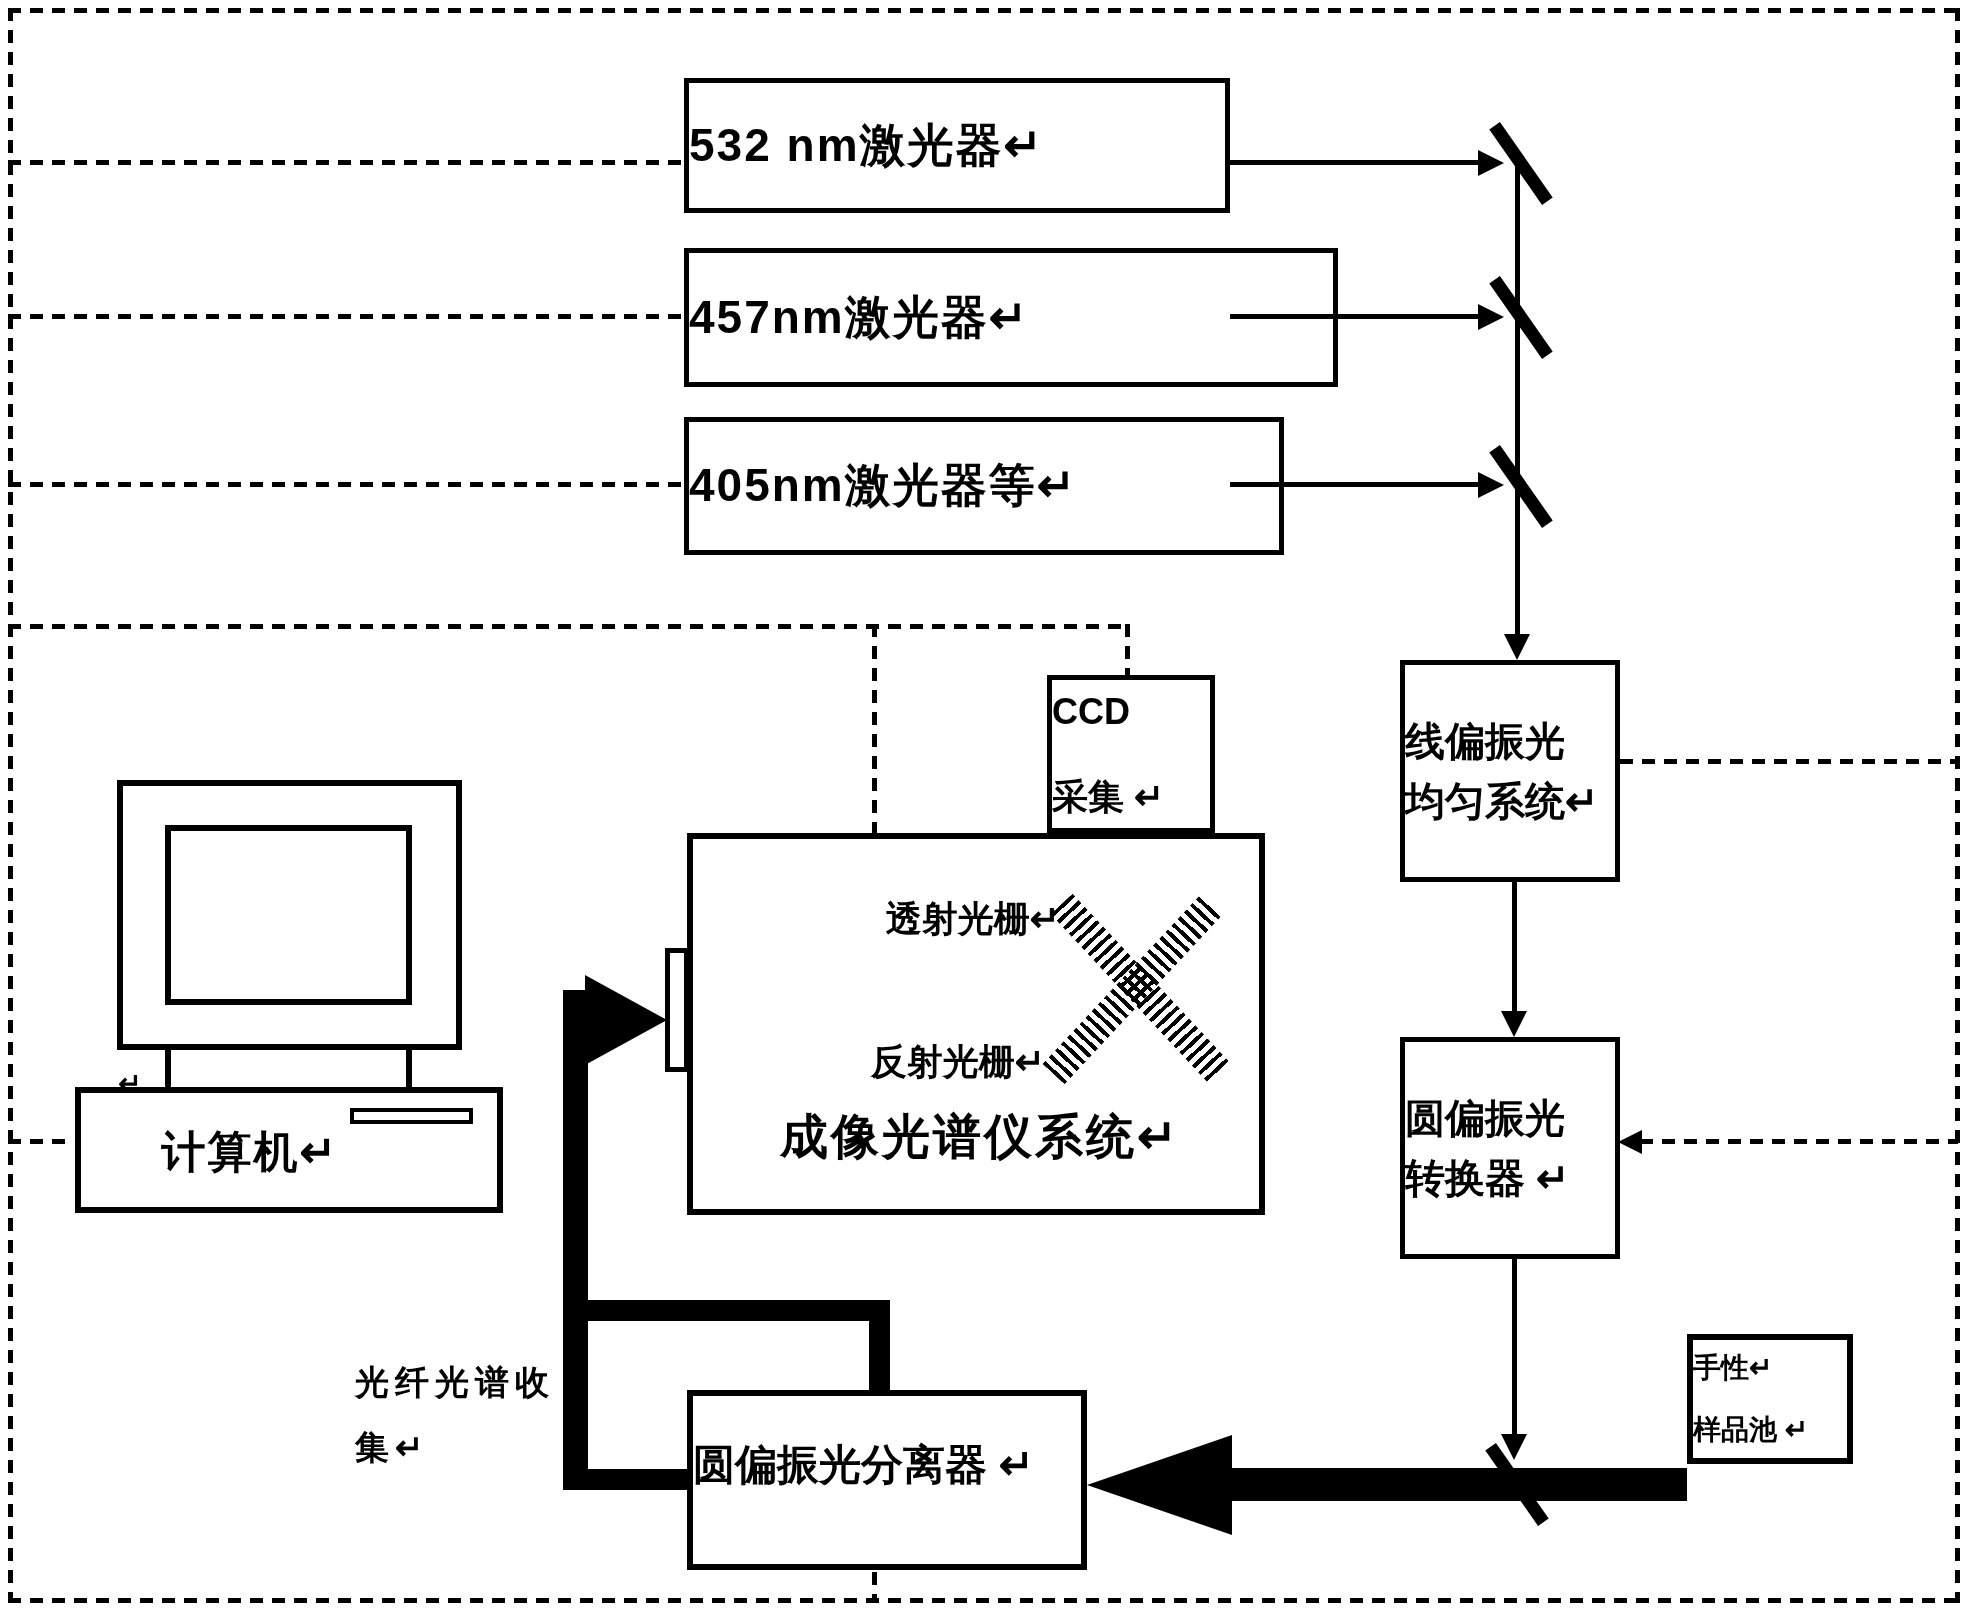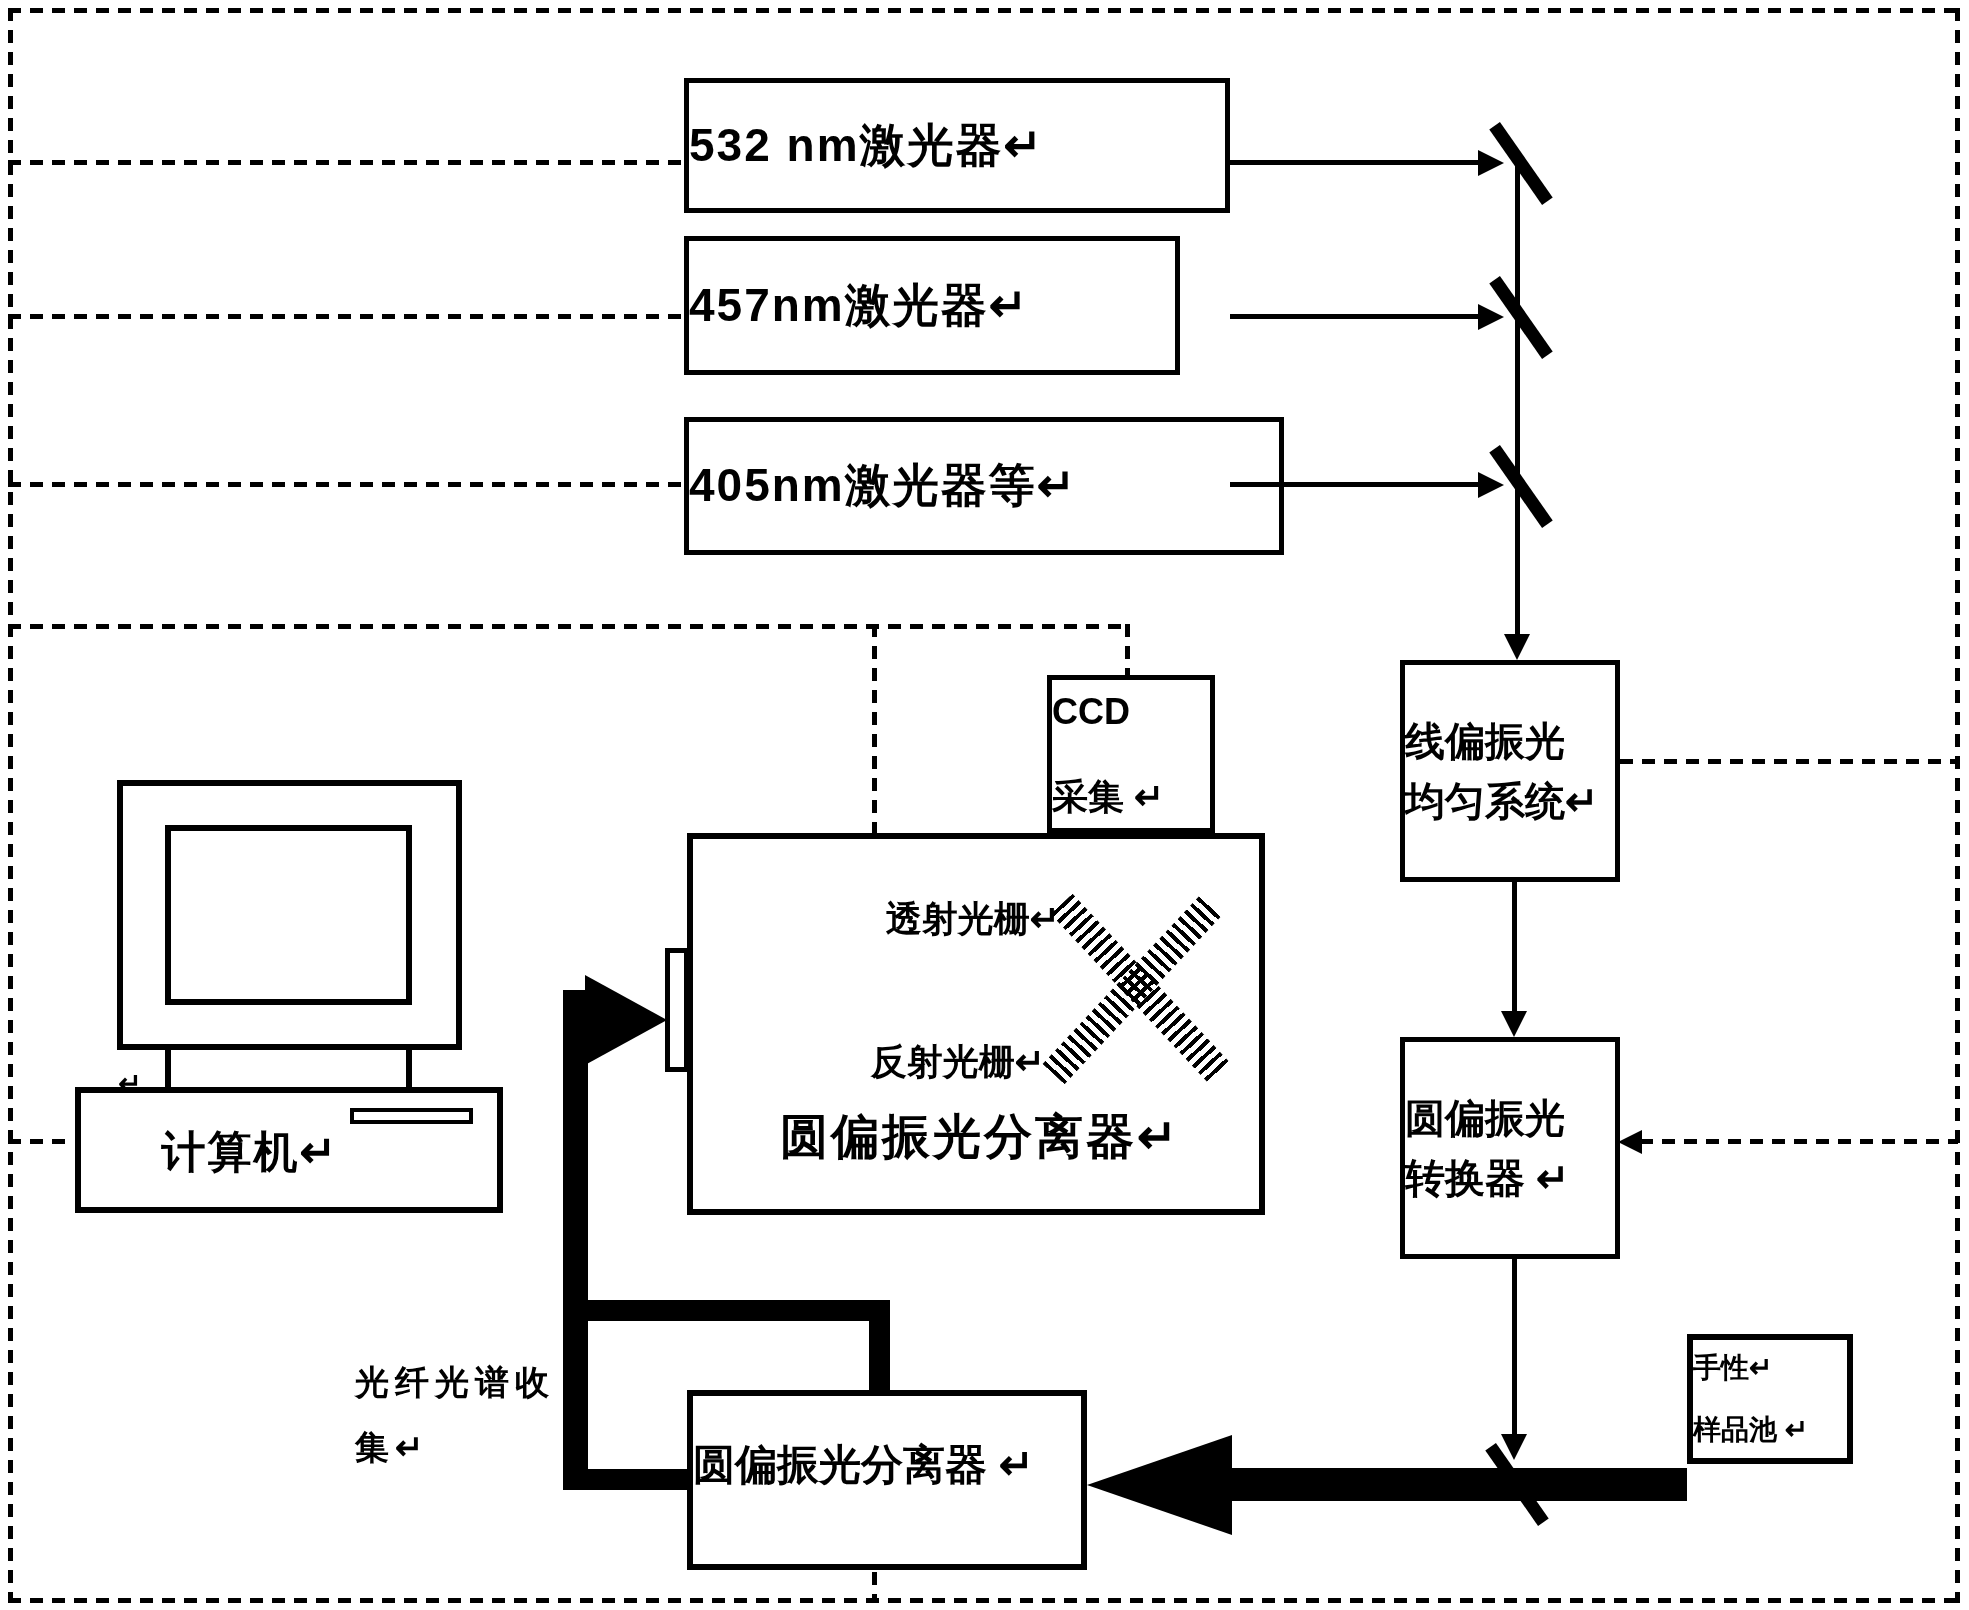--- a/index.html
+++ b/index.html
@@ -39,21 +39,21 @@
 
   <div class="dash-h" style="left:1620px;top:759px;width:338px;"></div>
   <div class="dash-h" style="left:1640px;top:1139px;width:318px;"></div>
   <div class="tri" style="left:1618px;top:1130px;border-top:12px solid transparent;border-bottom:12px solid transparent;border-right:24px solid #000;"></div>
   <div class="dash-h" style="left:8px;top:1139px;width:64px;"></div>
   <div class="dash-v" style="left:872px;top:1572px;height:28px;"></div>
 
   <div class="box" style="left:684px;top:78px;width:546px;height:135px;font-size:46px;letter-spacing:2px;">
     <span>532 nm激光器↵</span>
   </div>
-  <div class="box" style="left:684px;top:236px;width:496px;height:139px;font-size:46px;letter-spacing:2px;">
+  <div class="box" style="left:684px;top:248px;width:654px;height:139px;font-size:46px;letter-spacing:2px;">
     <span>457nm激光器↵</span>
   </div>
   <div class="box" style="left:684px;top:417px;width:600px;height:138px;font-size:46px;letter-spacing:2px;">
     <span>405nm激光器等↵</span>
   </div>
 
   <div class="line-h" style="left:1230px;top:160px;width:248px;"></div>
   <div class="tri" style="left:1478px;top:150px;border-top:13px solid transparent;border-bottom:13px solid transparent;border-left:26px solid #000;"></div>
   <div class="line-h" style="left:1230px;top:314px;width:248px;"></div>
   <div class="tri" style="left:1478px;top:304px;border-top:13px solid transparent;border-bottom:13px solid transparent;border-left:26px solid #000;"></div>
@@ -110,21 +110,21 @@
   <div class="grating" style="left:1025px;top:973px;transform:rotate(47deg);"></div>
   <div class="grating" style="left:1017px;top:975px;transform:rotate(-47deg);"></div>
 
   <div class="lbl" style="left:880px;top:897px;width:180px;height:44px;font-size:36px;justify-content:flex-end;">
     <span>透射光栅↵</span>
   </div>
   <div class="lbl" style="left:865px;top:1040px;width:180px;height:44px;font-size:36px;justify-content:flex-end;">
     <span>反射光栅↵</span>
   </div>
   <div class="lbl" style="left:750px;top:1110px;width:460px;height:54px;font-size:48px;letter-spacing:3px;">
-    <span>圆偏振光分离器↵</span>
+    <span>成像光谱仪系统↵</span>
   </div>
 
   <div class="box" style="left:117px;top:780px;width:345px;height:270px;border-width:6px;"></div>
   <div class="box" style="left:165px;top:825px;width:247px;height:180px;border-width:6px;"></div>
   <div class="thick" style="left:165px;top:1050px;width:6px;height:37px;"></div>
   <div class="thick" style="left:406px;top:1050px;width:6px;height:37px;"></div>
   <div class="box" style="left:75px;top:1087px;width:428px;height:126px;border-width:6px;"></div>
   <div class="box" style="left:350px;top:1108px;width:123px;height:16px;border-width:4px;"></div>
   <div class="lbl" style="left:130px;top:1128px;width:240px;height:48px;font-size:44px;letter-spacing:2px;">
     <span>计算机↵</span>

